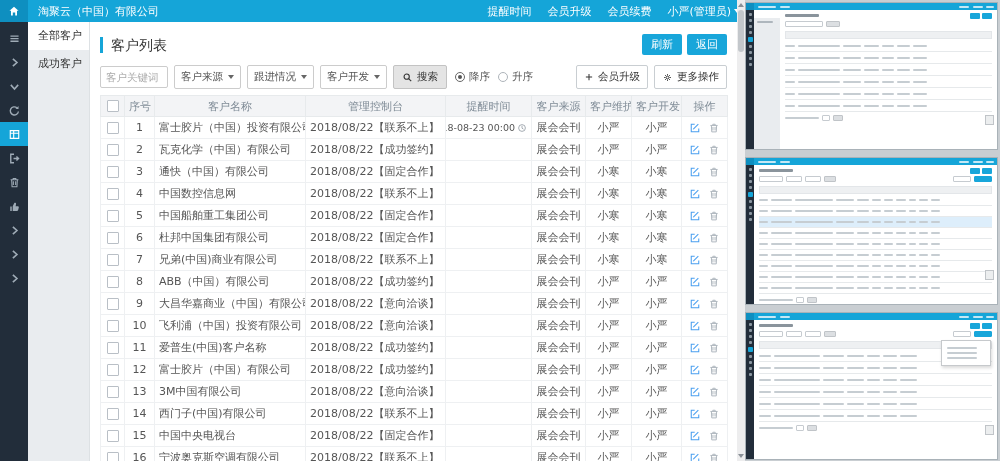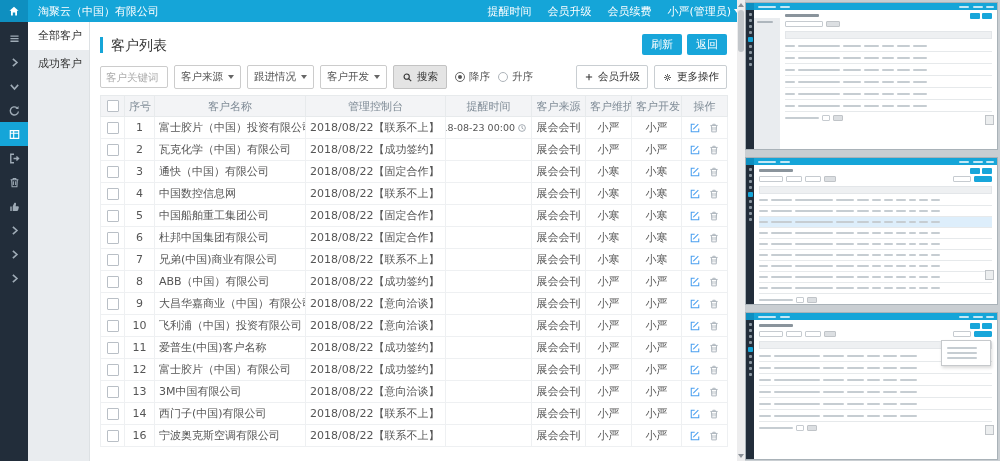--- a/index.html
+++ b/index.html
@@ -661,20 +661,47 @@
                     <path d="M3.2 4.6h9.6M6.4 4.4V3h3.2v1.4M4.5 4.8l.5 8.4h6l.5-8.4M6.6 6.6v4.6M9.4 6.6v4.6" fill="none" stroke="currentColor" stroke-width="1.3"></path>
                   </svg>
                 </span>
               </span>
             </td>
           </tr>
           <tr>
             <td class="c">
               <div class="cb"></div>
             </td>
+            <td class="c">15</td>
+            <td>中国中央电视台</td>
+            <td>2018/08/22【固定合作】</td>
+            <td></td>
+            <td class="c">展会会刊</td>
+            <td class="c">小严</td>
+            <td class="c">小严</td>
+            <td>
+              <span class="ops">
+                <span class="op-edit">
+                  <svg viewBox="0 0 16 16" width="12" height="12" fill="currentColor">
+                    <path d="M13 8.6V13H3V3h4.6" fill="none" stroke="currentColor" stroke-width="1.4"></path>
+                    <path d="M6.6 9.6 12.9 3.2l-1-1L5.6 8.5l-.5 1.6Z"></path>
+                  </svg>
+                </span>
+                <span class="op-del">
+                  <svg viewBox="0 0 16 16" width="12" height="12" fill="currentColor">
+                    <path d="M3.2 4.6h9.6M6.4 4.4V3h3.2v1.4M4.5 4.8l.5 8.4h6l.5-8.4M6.6 6.6v4.6M9.4 6.6v4.6" fill="none" stroke="currentColor" stroke-width="1.3"></path>
+                  </svg>
+                </span>
+              </span>
+            </td>
+          </tr>
+          <tr>
+            <td class="c">
+              <div class="cb"></div>
+            </td>
             <td class="c">16</td>
             <td>宁波奥克斯空调有限公司</td>
             <td>2018/08/22【联系不上】</td>
             <td></td>
             <td class="c">展会会刊</td>
             <td class="c">小严</td>
             <td class="c">小严</td>
             <td>
               <span class="ops">
                 <span class="op-edit">

